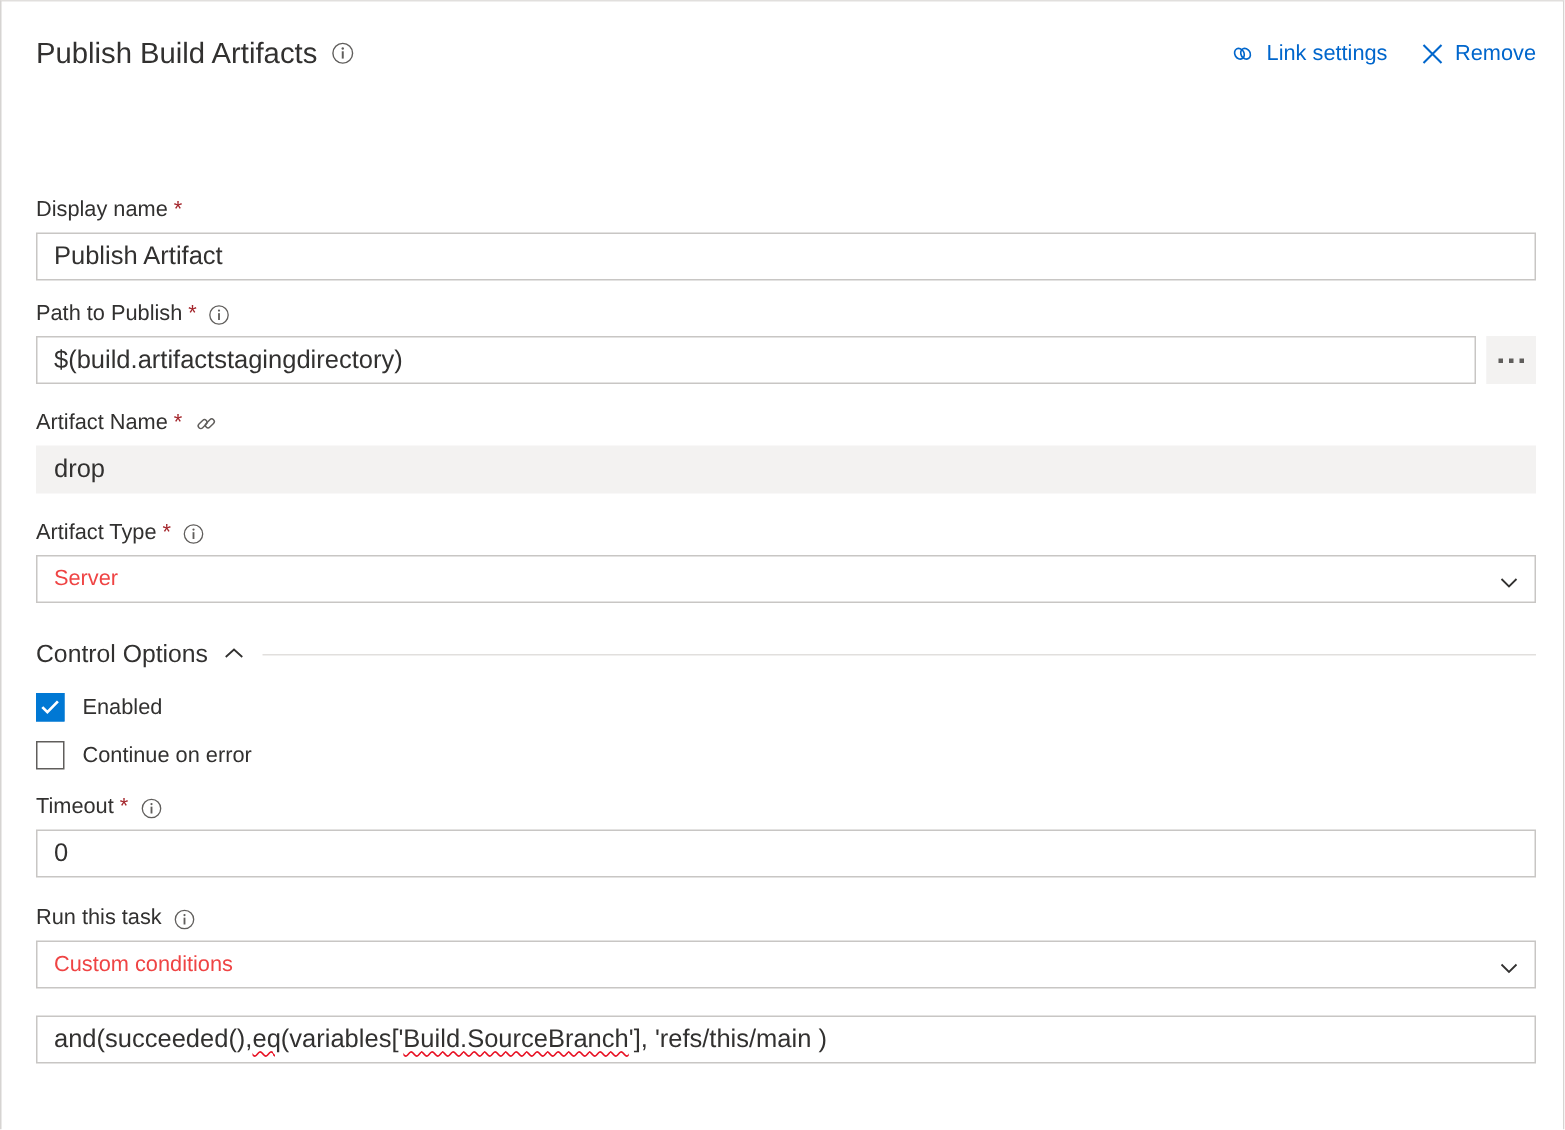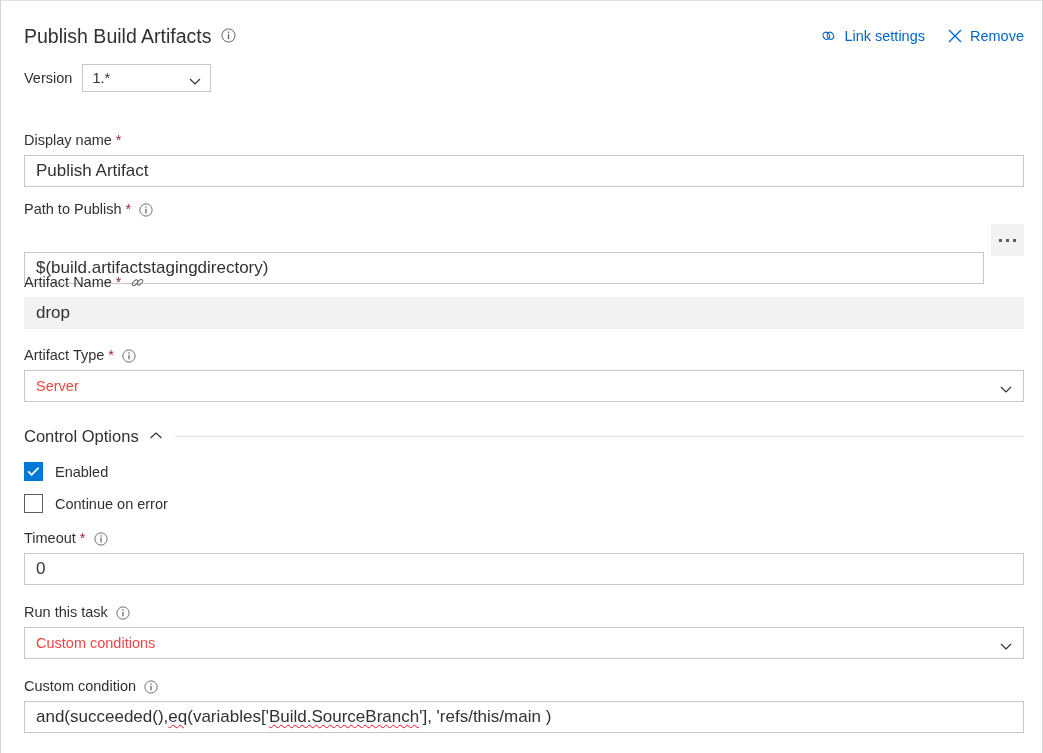--- a/index.html
+++ b/index.html
@@ -110,21 +110,21 @@
     display: flex;
     align-items: center;
     cursor: text;
     font-family: "Liberation Sans", sans-serif;
   }
   .input-box.readonly {
     background: #f3f2f1;
     border: 1px solid transparent;
     cursor: default;
   }
-  .input-box.with-browse { width: 960px; margin-top: 28px; }
+  .input-box.with-browse { width: 960px; }
 
   .input-with-btn { display: flex; align-items: stretch; gap: 7px; }
   .browse-btn {
     width: 33px; height: 32px;
     background: #f3f2f1;
     border: 1px solid #f3f2f1;
     display: flex; align-items: center; justify-content: center;
     cursor: pointer;
   }
   .browse-btn .dots {
@@ -235,31 +235,20 @@
         <span>
           <svg width="16" height="16" viewBox="0 0 16 16">
             <path d="M2 2 L14 14 M14 2 L2 14" stroke="#0066cc" stroke-width="1.4" fill="none"></path>
           </svg>
         </span>
         <span>Remove</span>
       </div>
     </div>
   </div>
 
-  <div class="version-row">
-    <span class="version-label">Version</span>
-    <div class="version-select">
-      <span>1.*</span>
-      <span class="chev">
-        <svg width="12" height="10" viewBox="0 0 12 10">
-          <path d="M1 2 L6 7 L11 2" fill="none" stroke="#323130" stroke-width="1.2"></path>
-        </svg>
-      </span>
-    </div>
-  </div>
 
   <div class="field" style="top:130px;">
     <div class="field-label">
       <span>Display name</span>
       <span class="req">*</span>
     </div>
     <div class="input-box">Publish Artifact</div>
   </div>
 
   <div class="field" style="top:199px;">
@@ -378,30 +367,20 @@
       <span>Custom conditions</span>
       <span class="chev">
         <svg width="12" height="10" viewBox="0 0 12 10">
           <path d="M1 2 L6 7 L11 2" fill="none" stroke="#323130" stroke-width="1.2"></path>
         </svg>
       </span>
     </div>
   </div>
 
   <div class="field" style="top:676px;">
-    <div class="field-label">
-      <span>Custom condition</span>
-      <span class="lbl-icon">
-        <svg width="14" height="14" viewBox="0 0 16 16">
-          <circle cx="8" cy="8" r="7" fill="none" stroke="#605e5c" stroke-width="1"></circle>
-          <circle cx="8" cy="4.6" r="0.85" fill="#605e5c"></circle>
-          <rect x="7.3" y="6.6" width="1.4" height="5.2" fill="#605e5c"></rect>
-        </svg>
-      </span>
-    </div>
     <div class="input-box">
       <span>and(succeeded(), </span>
         <span class="squiggle">eq</span>
         <span>(variables['</span>
         <span class="squiggle">Build.SourceBranch</span>
         <span>'], 'refs/this/main )</span>
     </div>
   </div>
 
 </div>

